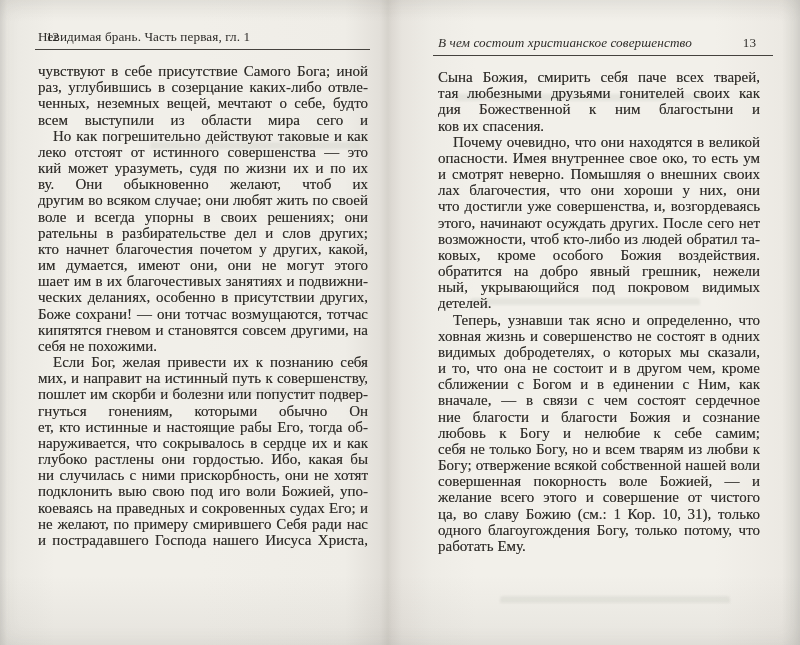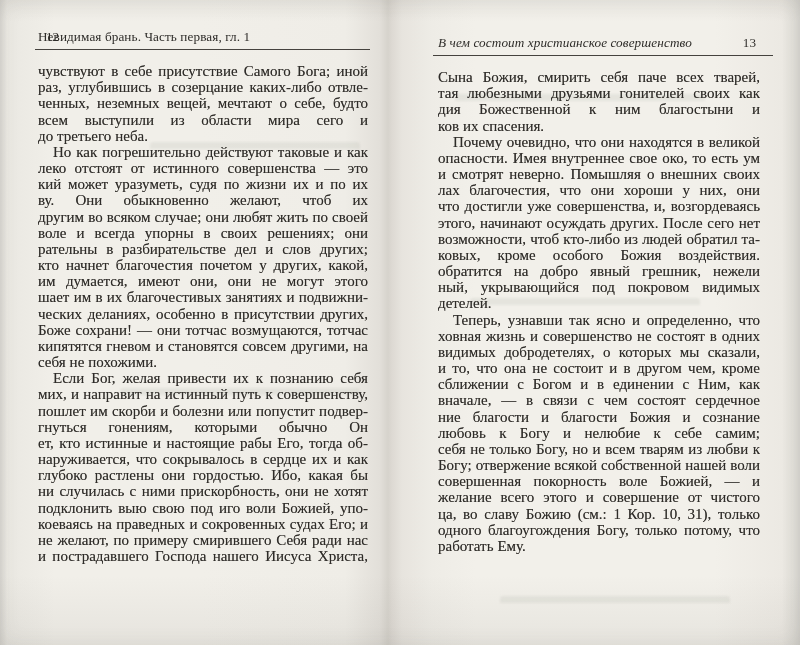--- a/index.html
+++ b/index.html
@@ -89,21 +89,20 @@
       <div class="running-head">
         <span class="pagenum left-num">12</span>
         <span class="title">Невидимая брань. Часть первая, гл. 1</span>
       </div>
       <hr class="head-rule" style="margin-left:-3px; width:335px;">
       <div class="body-text" id="left-body" style="margin-top:13px;">
           <div class="line">чувствуют в себе присутствие Самого Бога; иной же</div>
           <div class="line">раз, углубившись в созерцание каких-либо отвле-</div>
           <div class="line">ченных, неземных вещей, мечтают о себе, будто со-</div>
           <div class="line">всем выступили из области мира сего и восхищены</div>
-          <div class="line lastline">до третьего неба.</div>
           <div class="line ind">Но как погрешительно действуют таковые и как да-</div>
           <div class="line">леко отстоят от истинного совершенства — это вся-</div>
           <div class="line">кий может уразуметь, судя по жизни их и по их нра-</div>
           <div class="line">ву. Они обыкновенно желают, чтоб их предпочитали</div>
           <div class="line">другим во всяком случае; они любят жить по своей</div>
           <div class="line">воле и всегда упорны в своих решениях; они слепы</div>
           <div class="line">рательны в разбирательстве дел и слов других; если</div>
           <div class="line">кто начнет благочестия почетом у других, какой, как</div>
           <div class="line">им думается, имеют они, они не могут этого стерпеть</div>
           <div class="line">шает им в их благочестивых занятиях и подвижни-</div>

